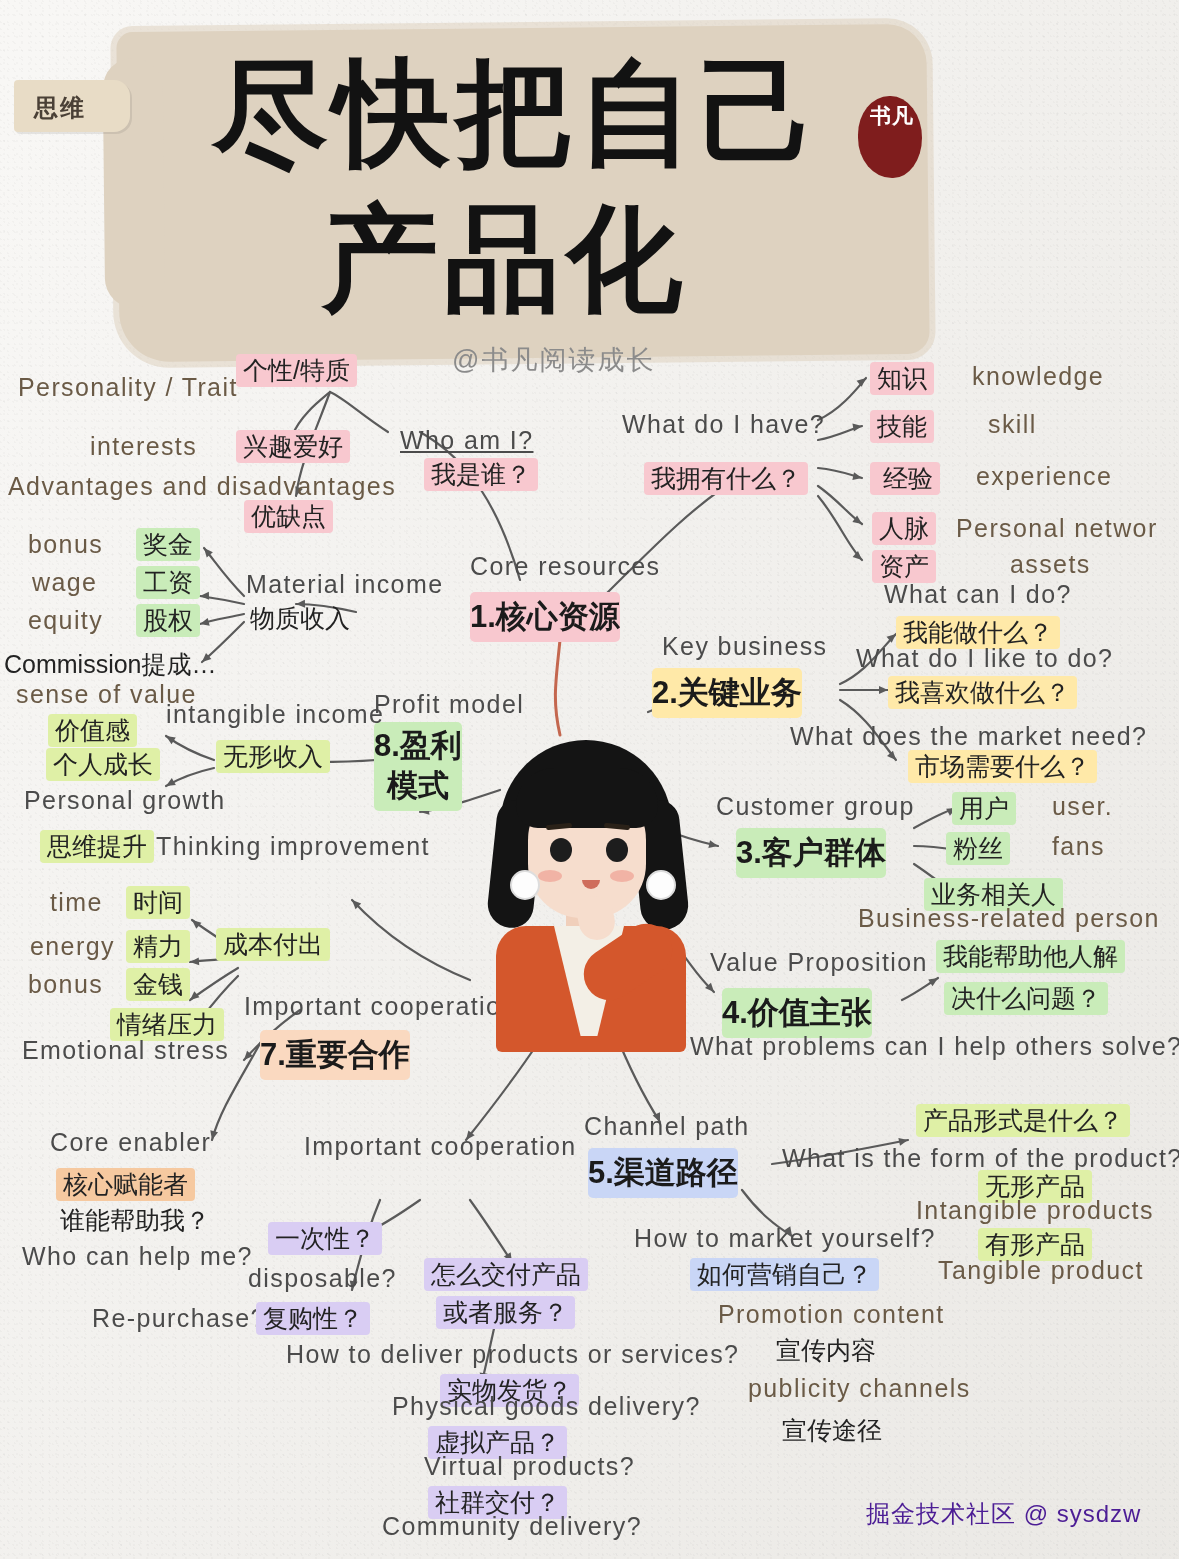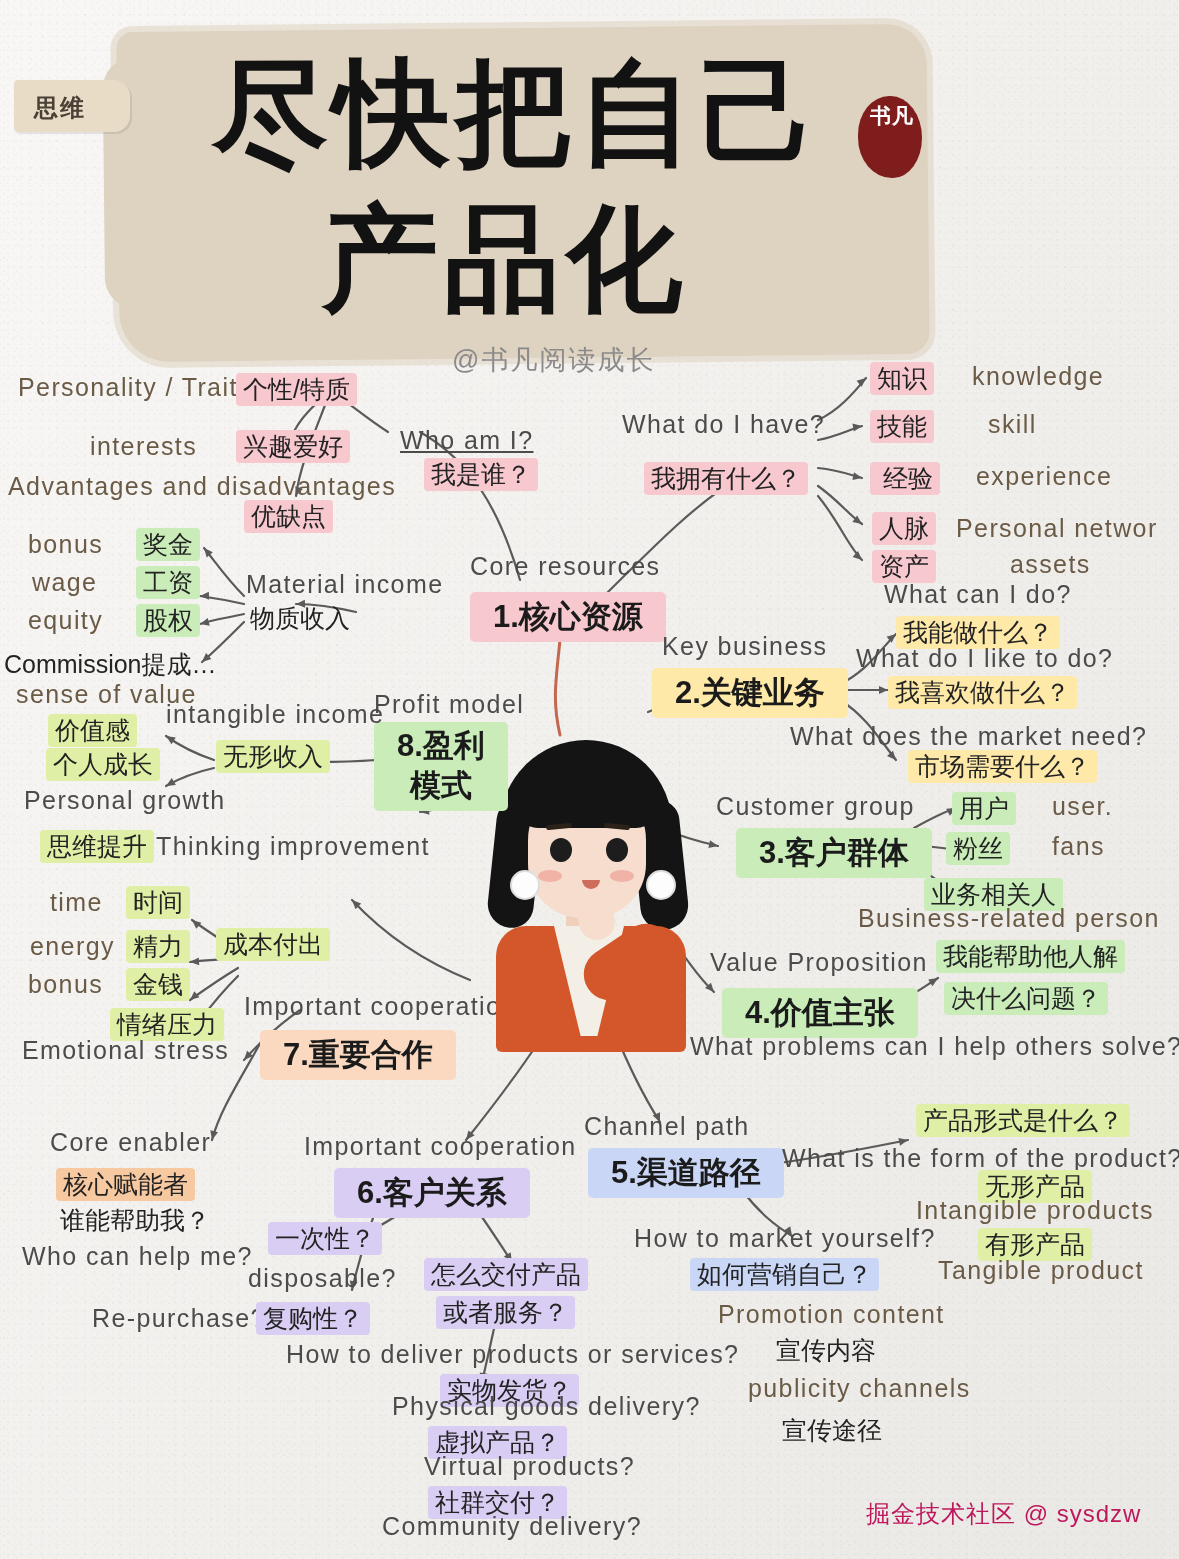--- a/index.html
+++ b/index.html
@@ -77,21 +77,21 @@
   #stamp span {
     position: absolute; left: 12px; top: 8px;
     color: #fff; font-size: 21px; font-weight: bold; line-height: 1.15; letter-spacing: 1px;
   }
   #byline {
     position: absolute; left: 452px; top: 342px;
     font-size: 27px; color: #8b8b8b; letter-spacing: 2px;
   }
   #watermark {
     position: absolute; left: 866px; top: 1498px;
-    font-size: 24px; color: #be185d; letter-spacing: 1px;
+    font-size: 24px; color: #4c1d95; letter-spacing: 1px;
   }
 
   
   #figure { position: absolute; left: 470px; top: 720px; width: 240px; height: 330px; }
   .f-hair {
     position:absolute; left: 30px; top: 20px; width: 172px; height: 150px;
     background:#141414; border-radius: 86px 86px 60px 60px;
   }
   .f-hair-l { position:absolute; left: 22px; top: 80px; width: 46px; height: 128px; background:#141414; border-radius: 24px 10px 26px 28px; transform: rotate(6deg);}
   .f-hair-r { position:absolute; left: 166px; top: 80px; width: 48px; height: 130px; background:#141414; border-radius: 10px 24px 28px 26px; transform: rotate(-6deg);}
@@ -160,21 +160,21 @@
   .hl-orange { background: #f6c9a0; }
   .hl-lime   { background: #dff0a6; }
   .hl-peach  { background: #fad9c0; }
 
   
   .hub {
     position: absolute;
     font-size: 31px;
     font-weight: bold;
     color: #1b1b1b;
-    padding: 4px 23px;
+    padding: 4px 0;
     border-radius: 5px;
     white-space: nowrap;
   }
   .hub.two-line { line-height: 1.3; }
 </style>
 </head>
 <body>
 
 <div id="paper"></div>
 
@@ -312,21 +312,21 @@
     <div class="earring r"></div>
   <div class="f-body"></div>
   <div class="f-lapel"></div>
   <div class="f-arm"></div>
   <div class="f-hand"></div>
 </div>
 
 <div class="layer">
 
   <div class="node en" style="left:18px; top:373px;">Personality / Trait</div>
-  <div class="node cn hl-pink" style="left:236px; top:373px;">个性/特质</div>
+  <div class="node cn hl-pink" style="left:236px; top:354px;">个性/特质</div>
   <div class="node en" style="left:90px; top:432px;">interests</div>
   <div class="node cn hl-pink" style="left:236px; top:430px;">兴趣爱好</div>
   <div class="node en" style="left:8px; top:472px;">Advantages and disadvantages</div>
   <div class="node cn hl-pink" style="left:244px; top:500px;">优缺点</div>
   <div class="node en dark" style="left:400px; top:426px;text-decoration:underline;">Who am I?</div>
   <div class="node cn hl-pink" style="left:424px; top:458px;">我是谁？</div>
 
   <div class="node en dark" style="left:622px; top:410px;">What do I have?</div>
   <div class="node cn hl-pink" style="left:644px; top:462px;">我拥有什么？</div>
   <div class="node cn hl-pink" style="left:870px; top:362px;">知识</div>
@@ -376,21 +376,20 @@
   <div class="node cn hl-lime" style="left:978px; top:1228px;">有形产品</div>
   <div class="node en" style="left:938px; top:1256px;">Tangible product</div>
   <div class="node en dark" style="left:634px; top:1224px;">How to market yourself?</div>
   <div class="node cn hl-blue" style="left:690px; top:1258px;">如何营销自己？</div>
   <div class="node en" style="left:718px; top:1300px;">Promotion content</div>
   <div class="node cn plain" style="left:776px; top:1336px;">宣传内容</div>
   <div class="node en" style="left:748px; top:1374px;">publicity channels</div>
   <div class="node cn plain" style="left:782px; top:1416px;">宣传途径</div>
 
   <div class="node en dark" style="left:304px; top:1132px;">Important cooperation</div>
-  <div class="hub hl-purple" style="left:334px; top:1168px;">6.客户关系</div>
   <div class="node cn hl-purple" style="left:268px; top:1222px;">一次性？</div>
   <div class="node en dark" style="left:248px; top:1264px;">disposable?</div>
   <div class="node en dark" style="left:92px; top:1304px;">Re-purchase?</div>
   <div class="node cn hl-purple" style="left:256px; top:1302px;">复购性？</div>
   <div class="node cn hl-purple" style="left:424px; top:1258px;">怎么交付产品</div>
   <div class="node cn hl-purple" style="left:436px; top:1296px;">或者服务？</div>
   <div class="node en dark" style="left:286px; top:1340px;">How to deliver products or services?</div>
   <div class="node cn hl-purple" style="left:440px; top:1374px;">实物发货？</div>
   <div class="node en dark" style="left:392px; top:1392px;">Physical goods delivery?</div>
   <div class="node cn hl-purple" style="left:428px; top:1426px;">虚拟产品？</div>

